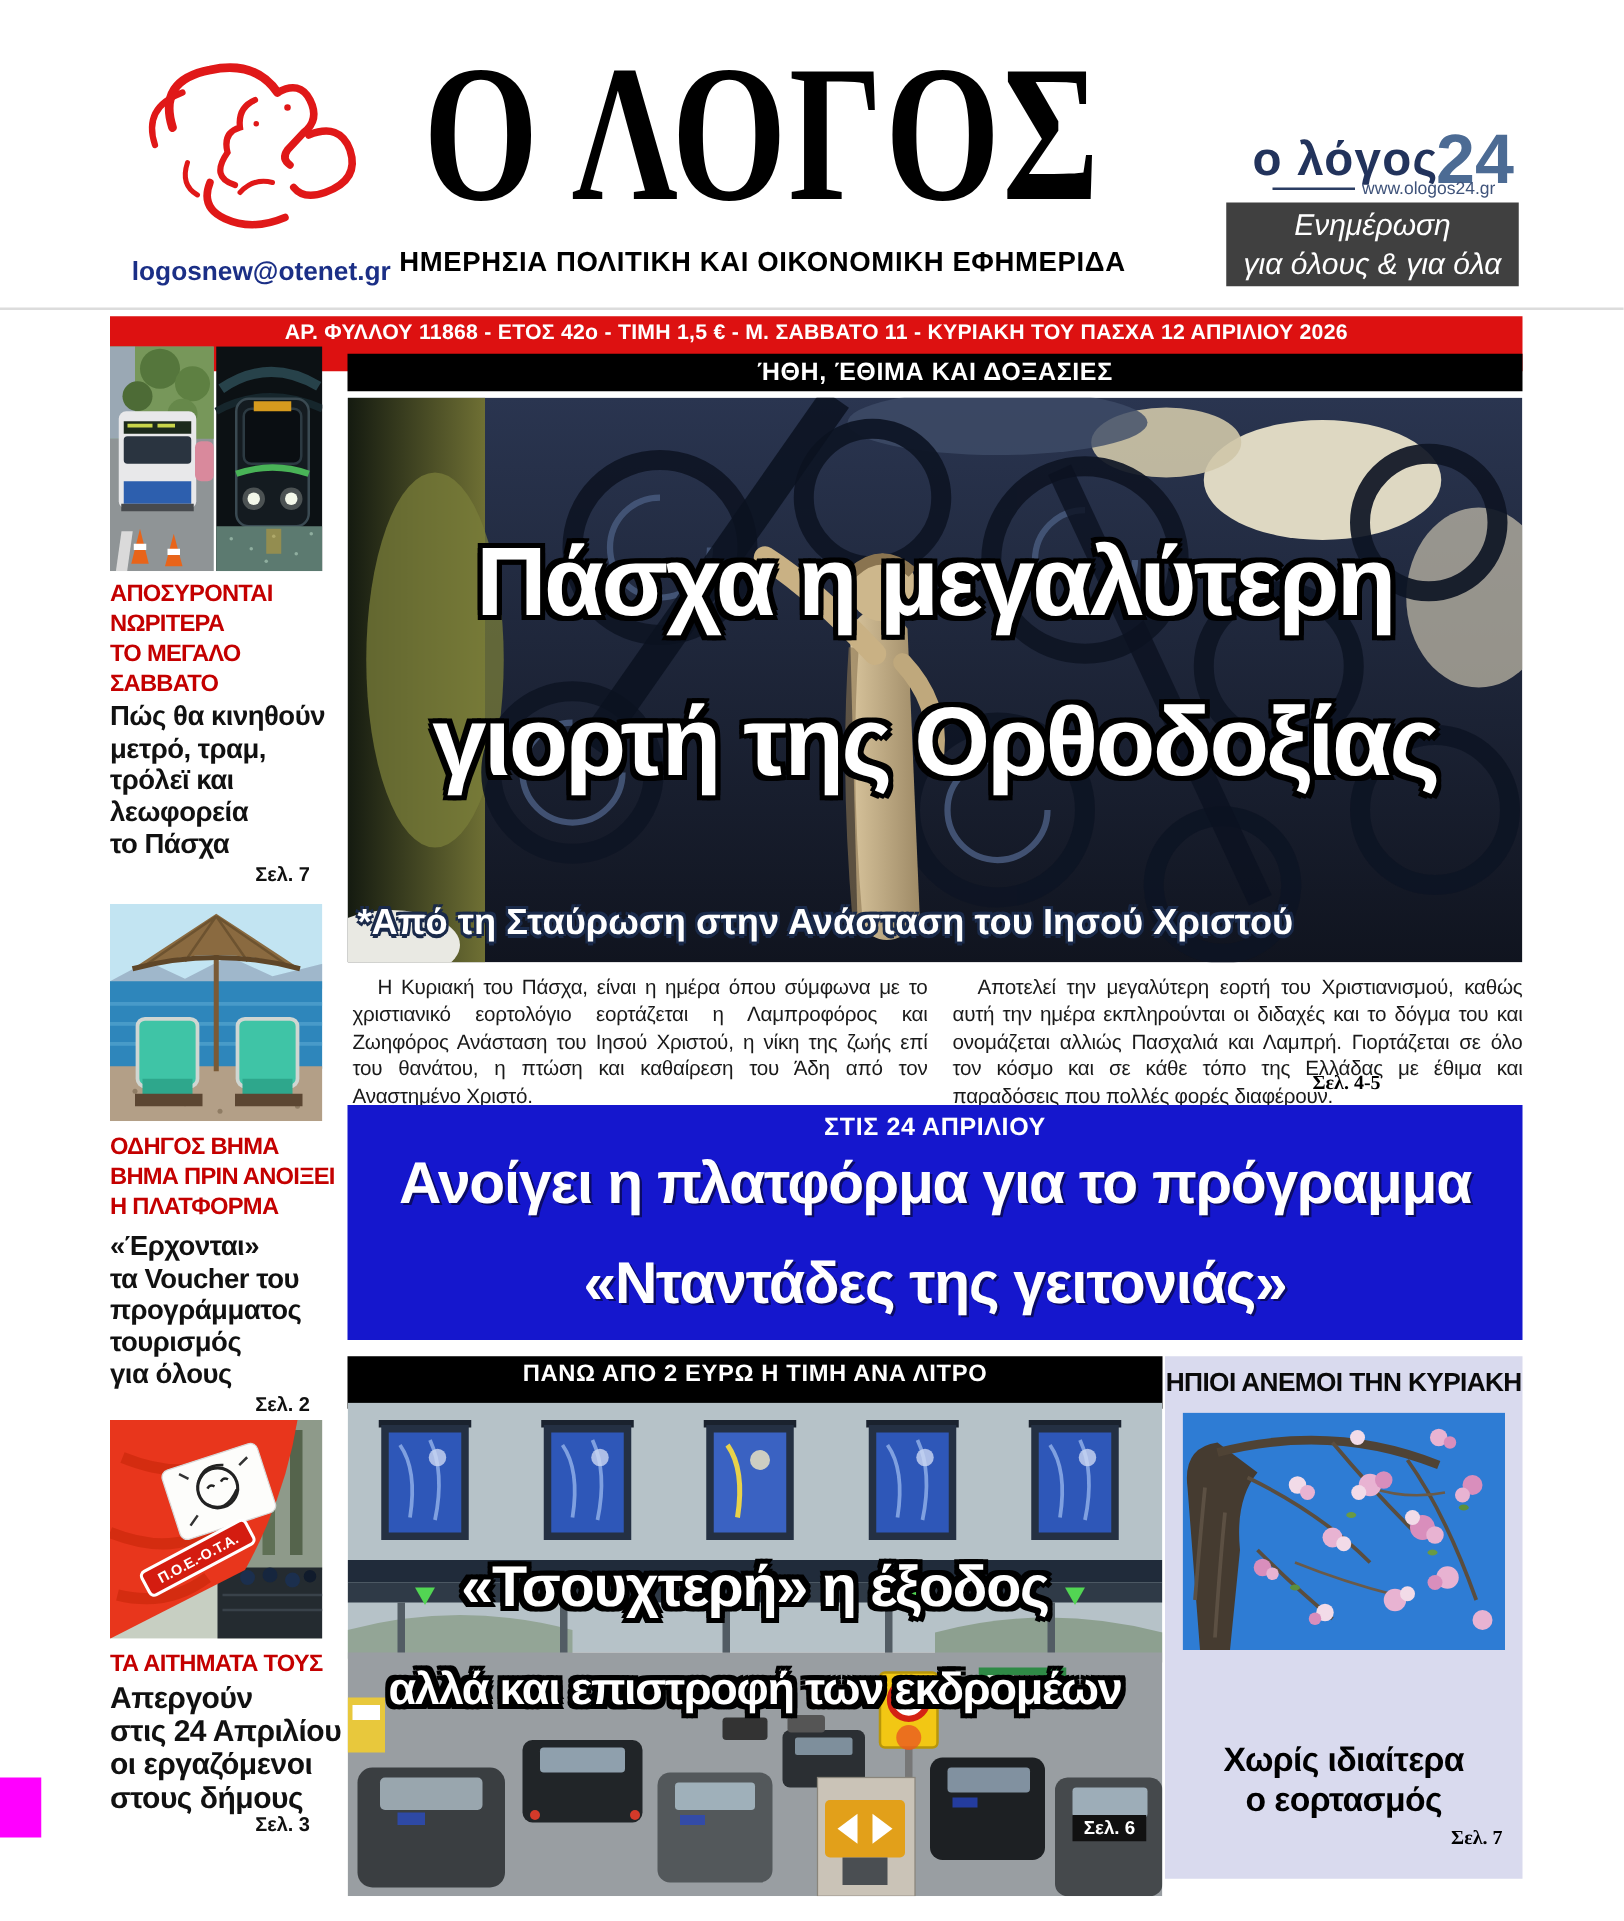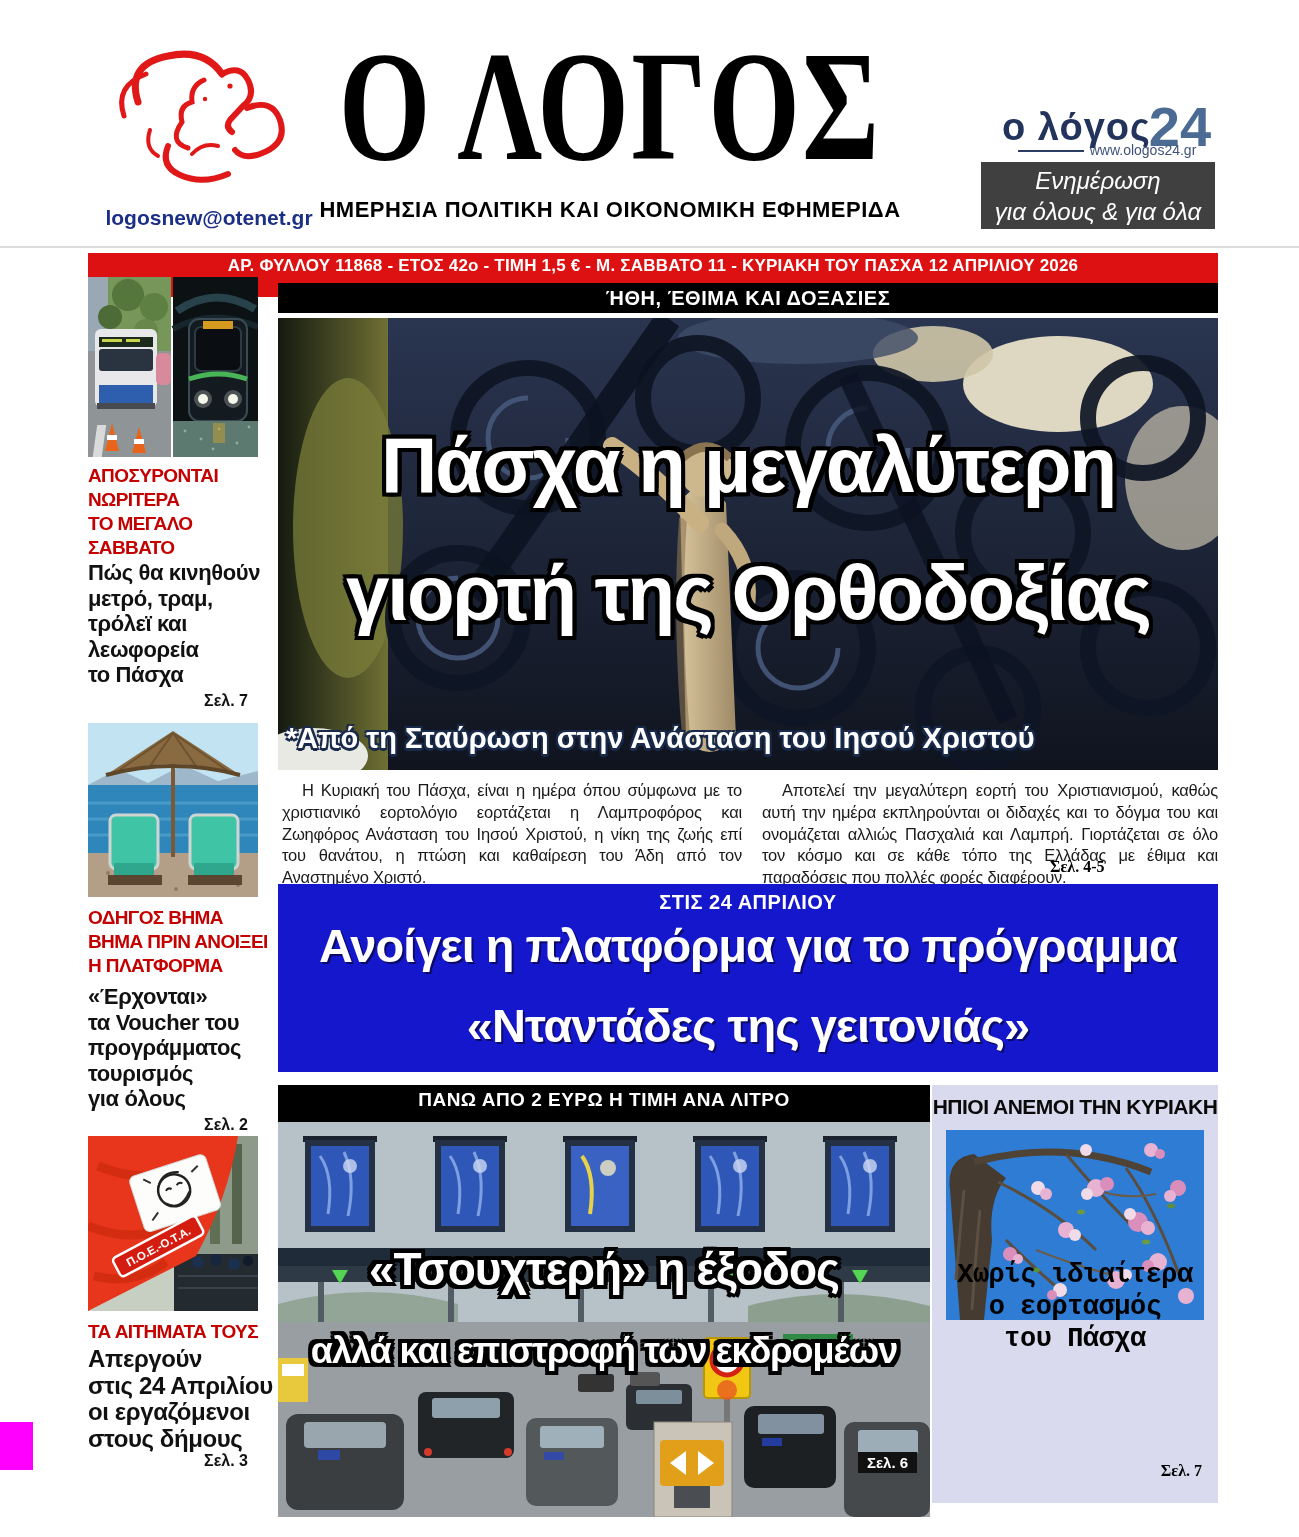--- a/index.html
+++ b/index.html
@@ -55,21 +55,21 @@
     text-shadow:2px 2px 0 #0b0b66;}
   .platform-page{left:1118px;top:1047px;width:90px;text-align:right;color:#fff;font-weight:bold;font-size:13px;margin-top:40px;}
   .tolls-bar{left:278px;top:1085px;width:652px;height:42px;font-size:19px;line-height:30px;letter-spacing:.5px;}
   .tolls-photo{left:278px;top:1122px;width:652px;height:395px;overflow:hidden;}
   .tolls-line1{left:278px;top:1242px;width:652px;font-size:46px;letter-spacing:-1px;}
   .tolls-line2{left:278px;top:1330px;width:652px;font-size:36px;letter-spacing:-1px;}
   .tolls-page{left:858px;top:1452px;background:#111;color:#fff;font-weight:bold;font-size:15px;padding:2px 9px;}
   .weather-box{left:932px;top:1085px;width:286px;height:418px;background:#d9daee;}
   .weather-kicker{left:932px;top:1095px;width:286px;text-align:center;font-weight:bold;font-size:21px;letter-spacing:-.5px;color:#0a0a0a;white-space:nowrap;}
   .weather-photo{left:946px;top:1130px;width:258px;height:190px;overflow:hidden;}
-  .weather-title{left:932px;top:1259px;width:286px;text-align:center;font-weight:bold;font-size:27px;line-height:32px;letter-spacing:-.5px;font-family:Liberation Mono, monospace;}
+  .weather-title{left:932px;top:1392px;width:286px;text-align:center;font-weight:bold;font-size:27px;line-height:32px;letter-spacing:-.5px;}
   .weather-page{left:932px;top:1462px;width:270px;text-align:right;font-family:"Liberation Serif",serif;font-weight:bold;font-size:16px;}
   .lead-pageref{font-family:Liberation Serif, serif;font-weight:bold;font-size:16px;text-align:left;}
 </style>
 </head>
 <body>
 
 <div class="abs header-rule"></div>
 
 <div class="abs faces-logo">
   <svg width="208" height="156" viewBox="0 0 208 156" fill="none">
@@ -491,15 +491,14 @@
     </g>
     <ellipse cx="135" cy="82" rx="4" ry="2.4" fill="#6a9a44"></ellipse>
     <ellipse cx="200" cy="112" rx="4" ry="2.4" fill="#6a9a44"></ellipse>
     <ellipse cx="90" cy="140" rx="4" ry="2.4" fill="#5b8f3e"></ellipse>
     <ellipse cx="225" cy="76" rx="4" ry="2.4" fill="#5b8f3e"></ellipse>
   </svg>
 </div>
 <div class="abs weather-title">
   <div>Χωρίς ιδιαίτερα</div>
   <div>ο εορτασμός</div>
-  <div>του Πάσχα</div>
 </div>
 <div class="abs weather-page">Σελ. 7</div>
 
 </body></html>

